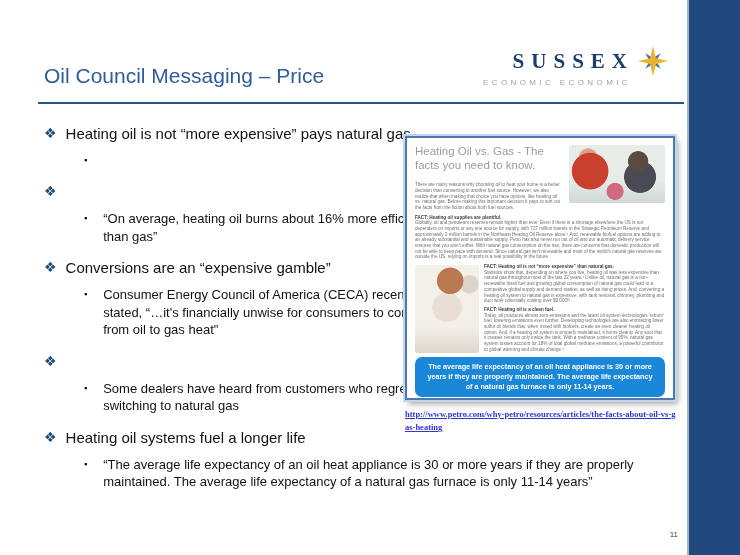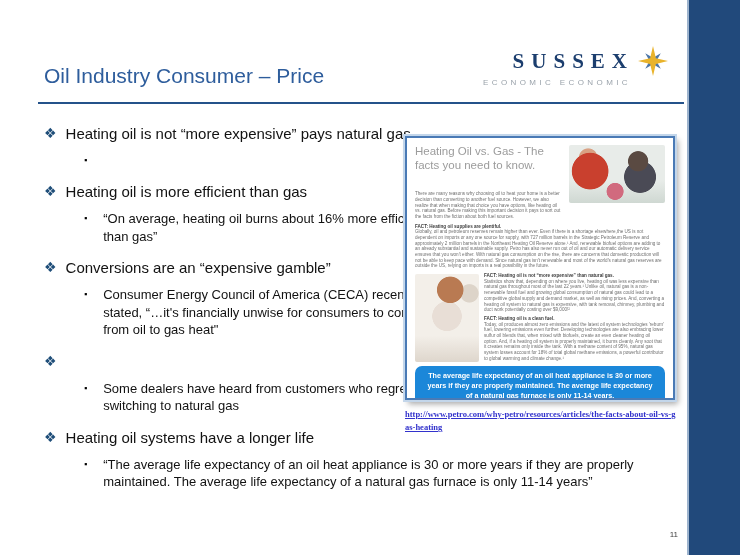--- a/index.html
+++ b/index.html
@@ -30,21 +30,21 @@
   .b2 .txt { line-height:17.5px; }
   .w330 { width:332px; }
   .w620 { width:625px; }
 
   
   .clip { position:absolute; left:405px; top:136px; width:270px; height:264px; background:#fff;
           border:2px solid #4A7AB5; box-shadow:0 0 0 2px #C3D6EA, 3px 4px 6px rgba(0,0,0,.35);
           padding:7px 8px; overflow:hidden; }
   .clip-top { display:flex; gap:6px; }
   .clip-top-left { width:152px; }
-  .clip-title { font-size:11.5px; color:#9C9C9C; line-height:1.18; margin-bottom:19px; }
+  .clip-title { font-size:11.5px; color:#9C9C9C; line-height:1.18; margin-bottom:10px; }
   .clip-intro { font-size:4.6px; line-height:1.24; color:#707070; }
   .photo1 { width:96px; height:58px; flex:0 0 auto; border-radius:2px;
             background:
               radial-gradient(circle at 22% 45%, #c9402e 0 22%, transparent 23%),
               radial-gradient(circle at 20% 22%, #d9a183 0 10%, transparent 11%),
               radial-gradient(circle at 72% 28%, #5a4a42 0 12%, transparent 13%),
               radial-gradient(circle at 74% 55%, #4a4a55 0 20%, transparent 21%),
               radial-gradient(circle at 48% 80%, #d16a7e 0 12%, transparent 13%),
               linear-gradient(180deg,#e8ece9 0 60%, #cfd8d2 100%); }
   .clip-sec { margin-top:4px; font-size:4.6px; line-height:1.24; color:#707070; }
@@ -76,36 +76,35 @@
     <div class="logo-row">
       <span class="logo-name">SUSSEX</span>
       <svg width="30" height="30" viewBox="0 0 24 24">
         <path d="M12 3.2 L13.9 10.1 L20.8 12 L13.9 13.9 L12 20.8 L10.1 13.9 L3.2 12 L10.1 10.1 Z" fill="#4C76A8" transform="rotate(45 12 12)"></path>
         <path d="M12 0 L14.3 9.7 L24 12 L14.3 14.3 L12 24 L9.7 14.3 L0 12 L9.7 9.7 Z" fill="#E9B32B"></path>
       </svg>
     </div>
     <div class="logo-tagline">ECONOMIC ECONOMIC</div>
   </div>
 
-  <div class="page-title">Oil Industry Consumer – Price</div>
+  <div class="page-title">Oil Council Messaging – Price</div>
   <div class="title-rule"></div>
 
   <div class="bullets">
 
     <div class="b1">
       <span class="glyph">❖</span>
       <span class="txt">Heating oil is not “more expensive” pays natural gas</span>
     </div>
     <div class="b2">
       <span class="sq">▪</span>
     </div>
 
     <div class="b1">
       <span class="glyph">❖</span>
-      <span class="txt">Heating oil is more efficient than gas</span>
     </div>
     <div class="b2">
       <span class="sq">▪</span>
       <span class="txt w330">“On average, heating oil burns about 16% more efficiently than gas”</span>
     </div>
 
     <div class="b1">
       <span class="glyph">❖</span>
       <span class="txt">Conversions are an “expensive gamble”</span>
     </div>
@@ -117,21 +116,21 @@
     <div class="b1">
       <span class="glyph">❖</span>
     </div>
     <div class="b2">
       <span class="sq">▪</span>
       <span class="txt w330">Some dealers have heard from customers who regret switching to natural gas</span>
     </div>
 
     <div class="b1">
       <span class="glyph">❖</span>
-      <span class="txt">Heating oil systems have a longer life</span>
+      <span class="txt">Heating oil systems fuel a longer life</span>
     </div>
     <div class="b2">
       <span class="sq">▪</span>
       <span class="txt w620">“The average life expectancy of an oil heat appliance is 30 or more years if they are properly maintained. The average life expectancy of a natural gas furnace is only 11-14 years”</span>
     </div>
 
   </div>
 
   <div class="clip">
     <div class="clip-top">

